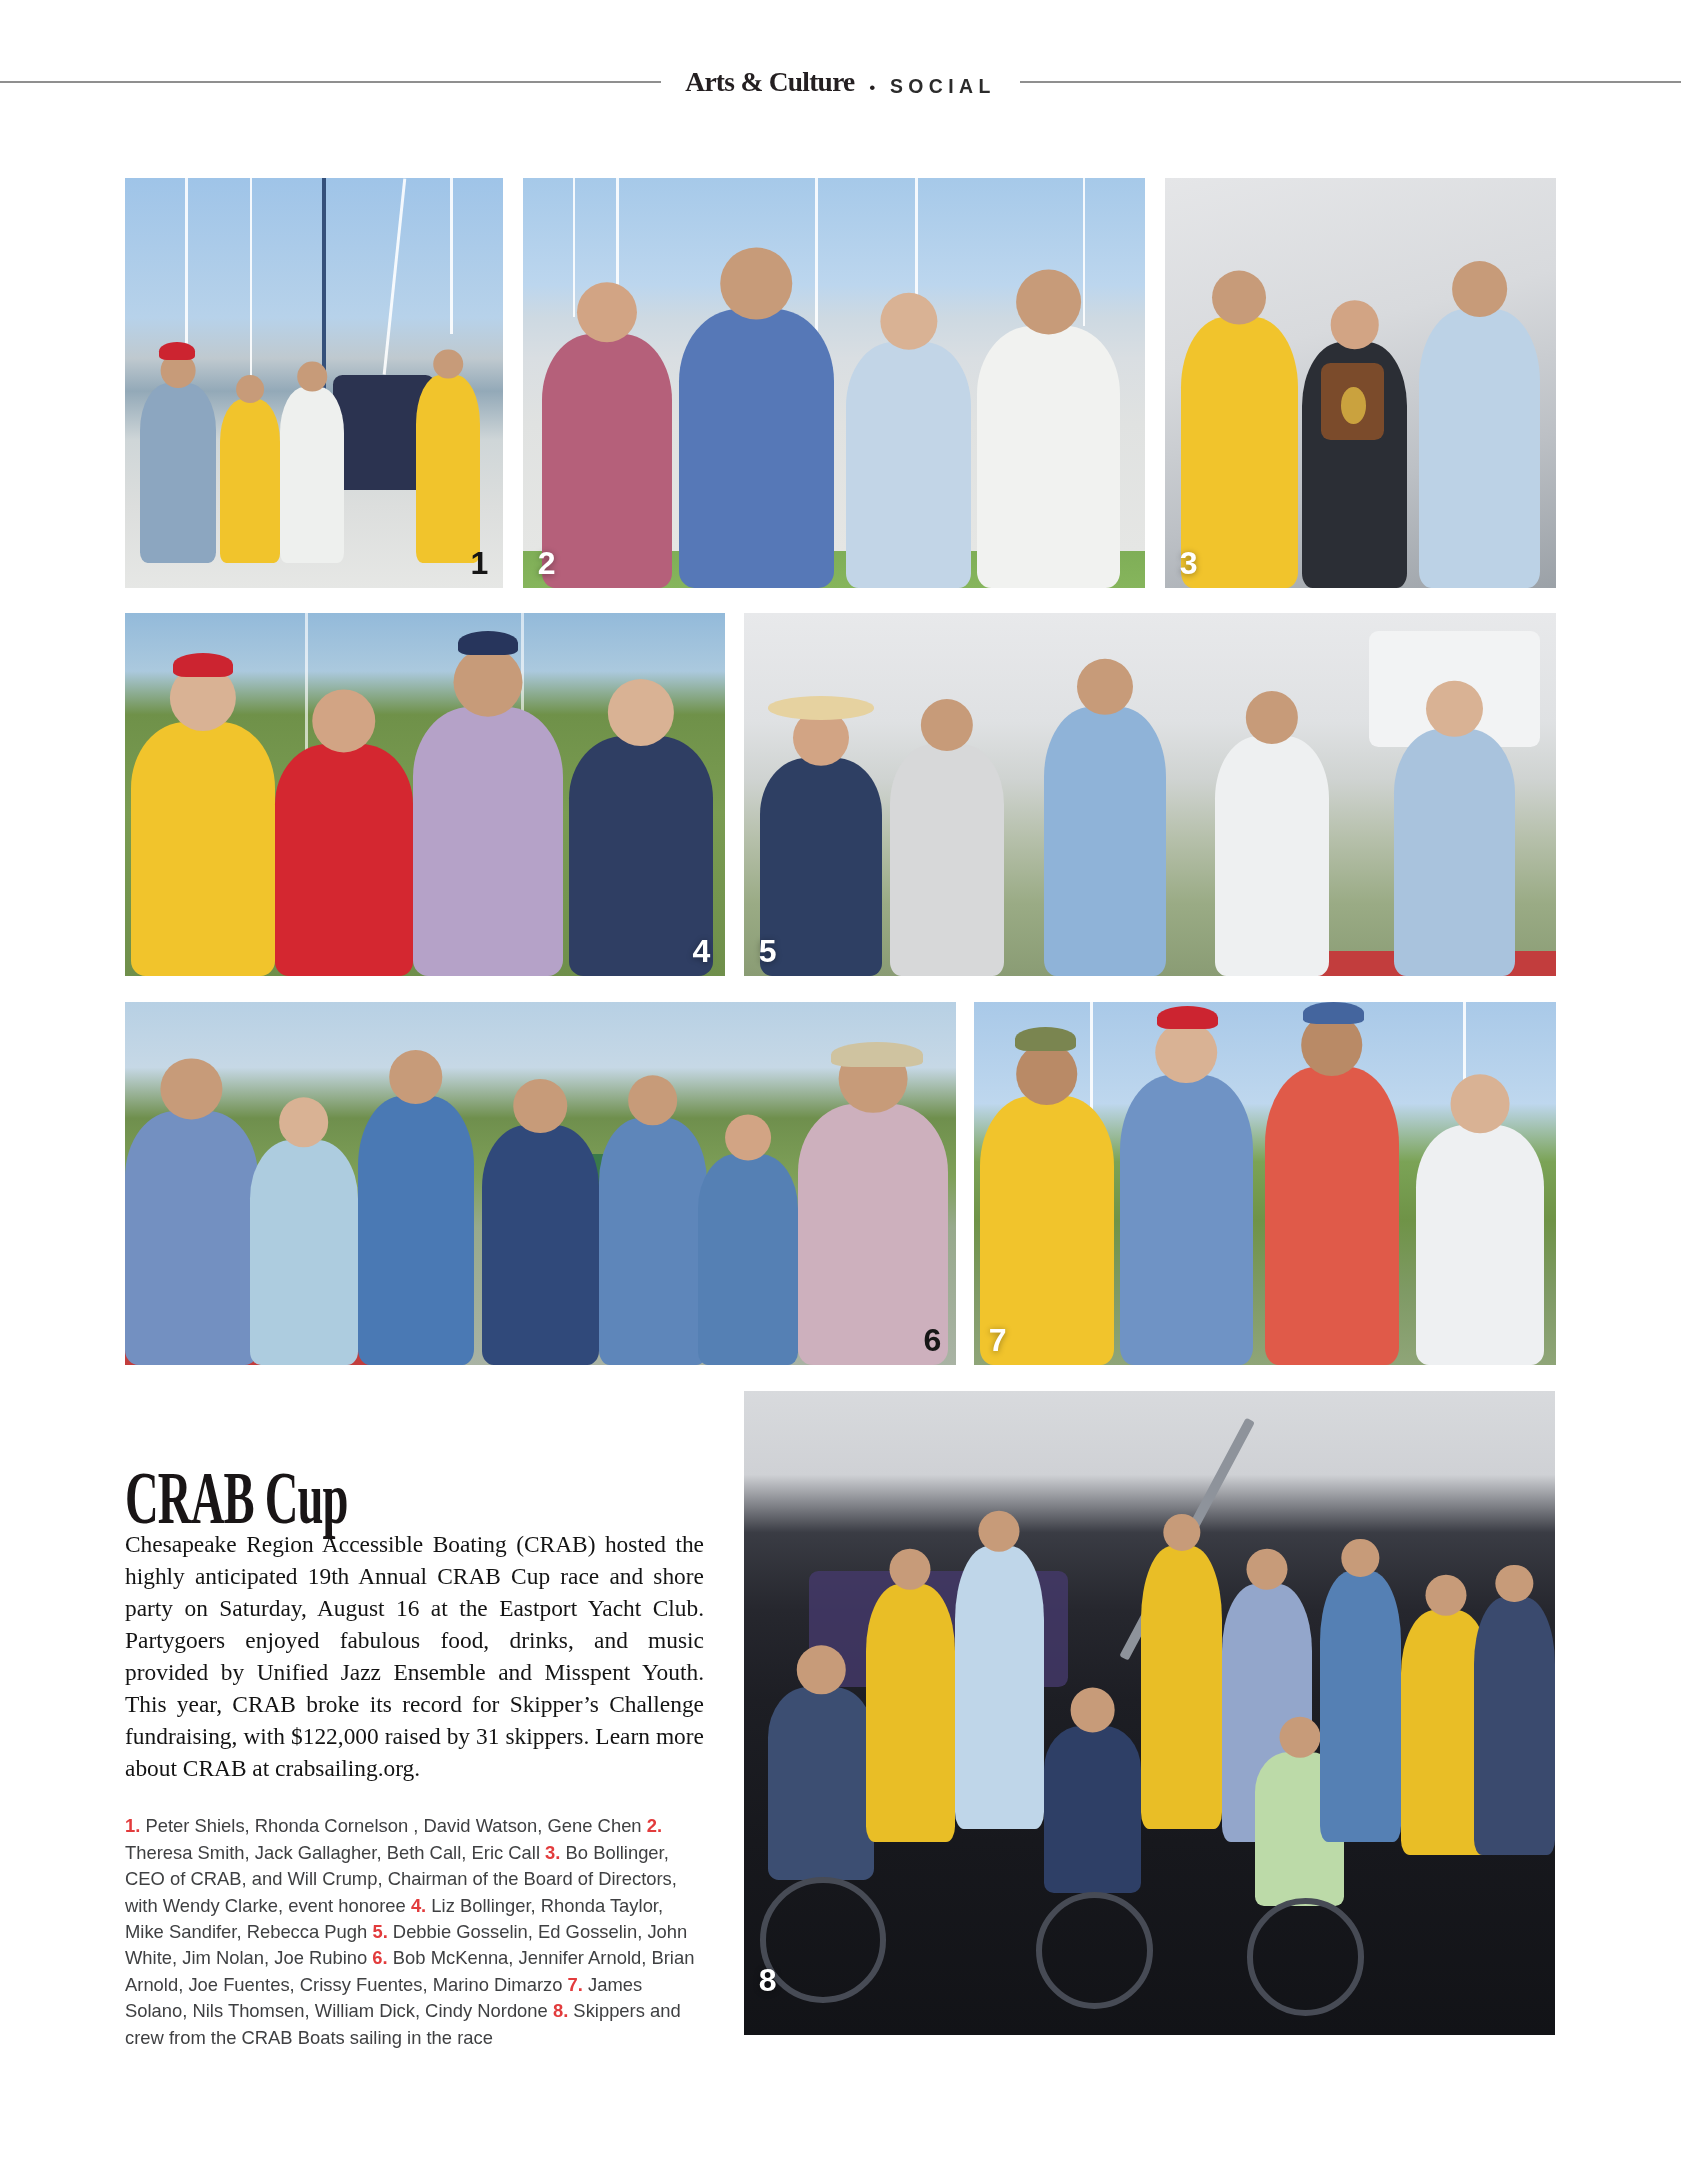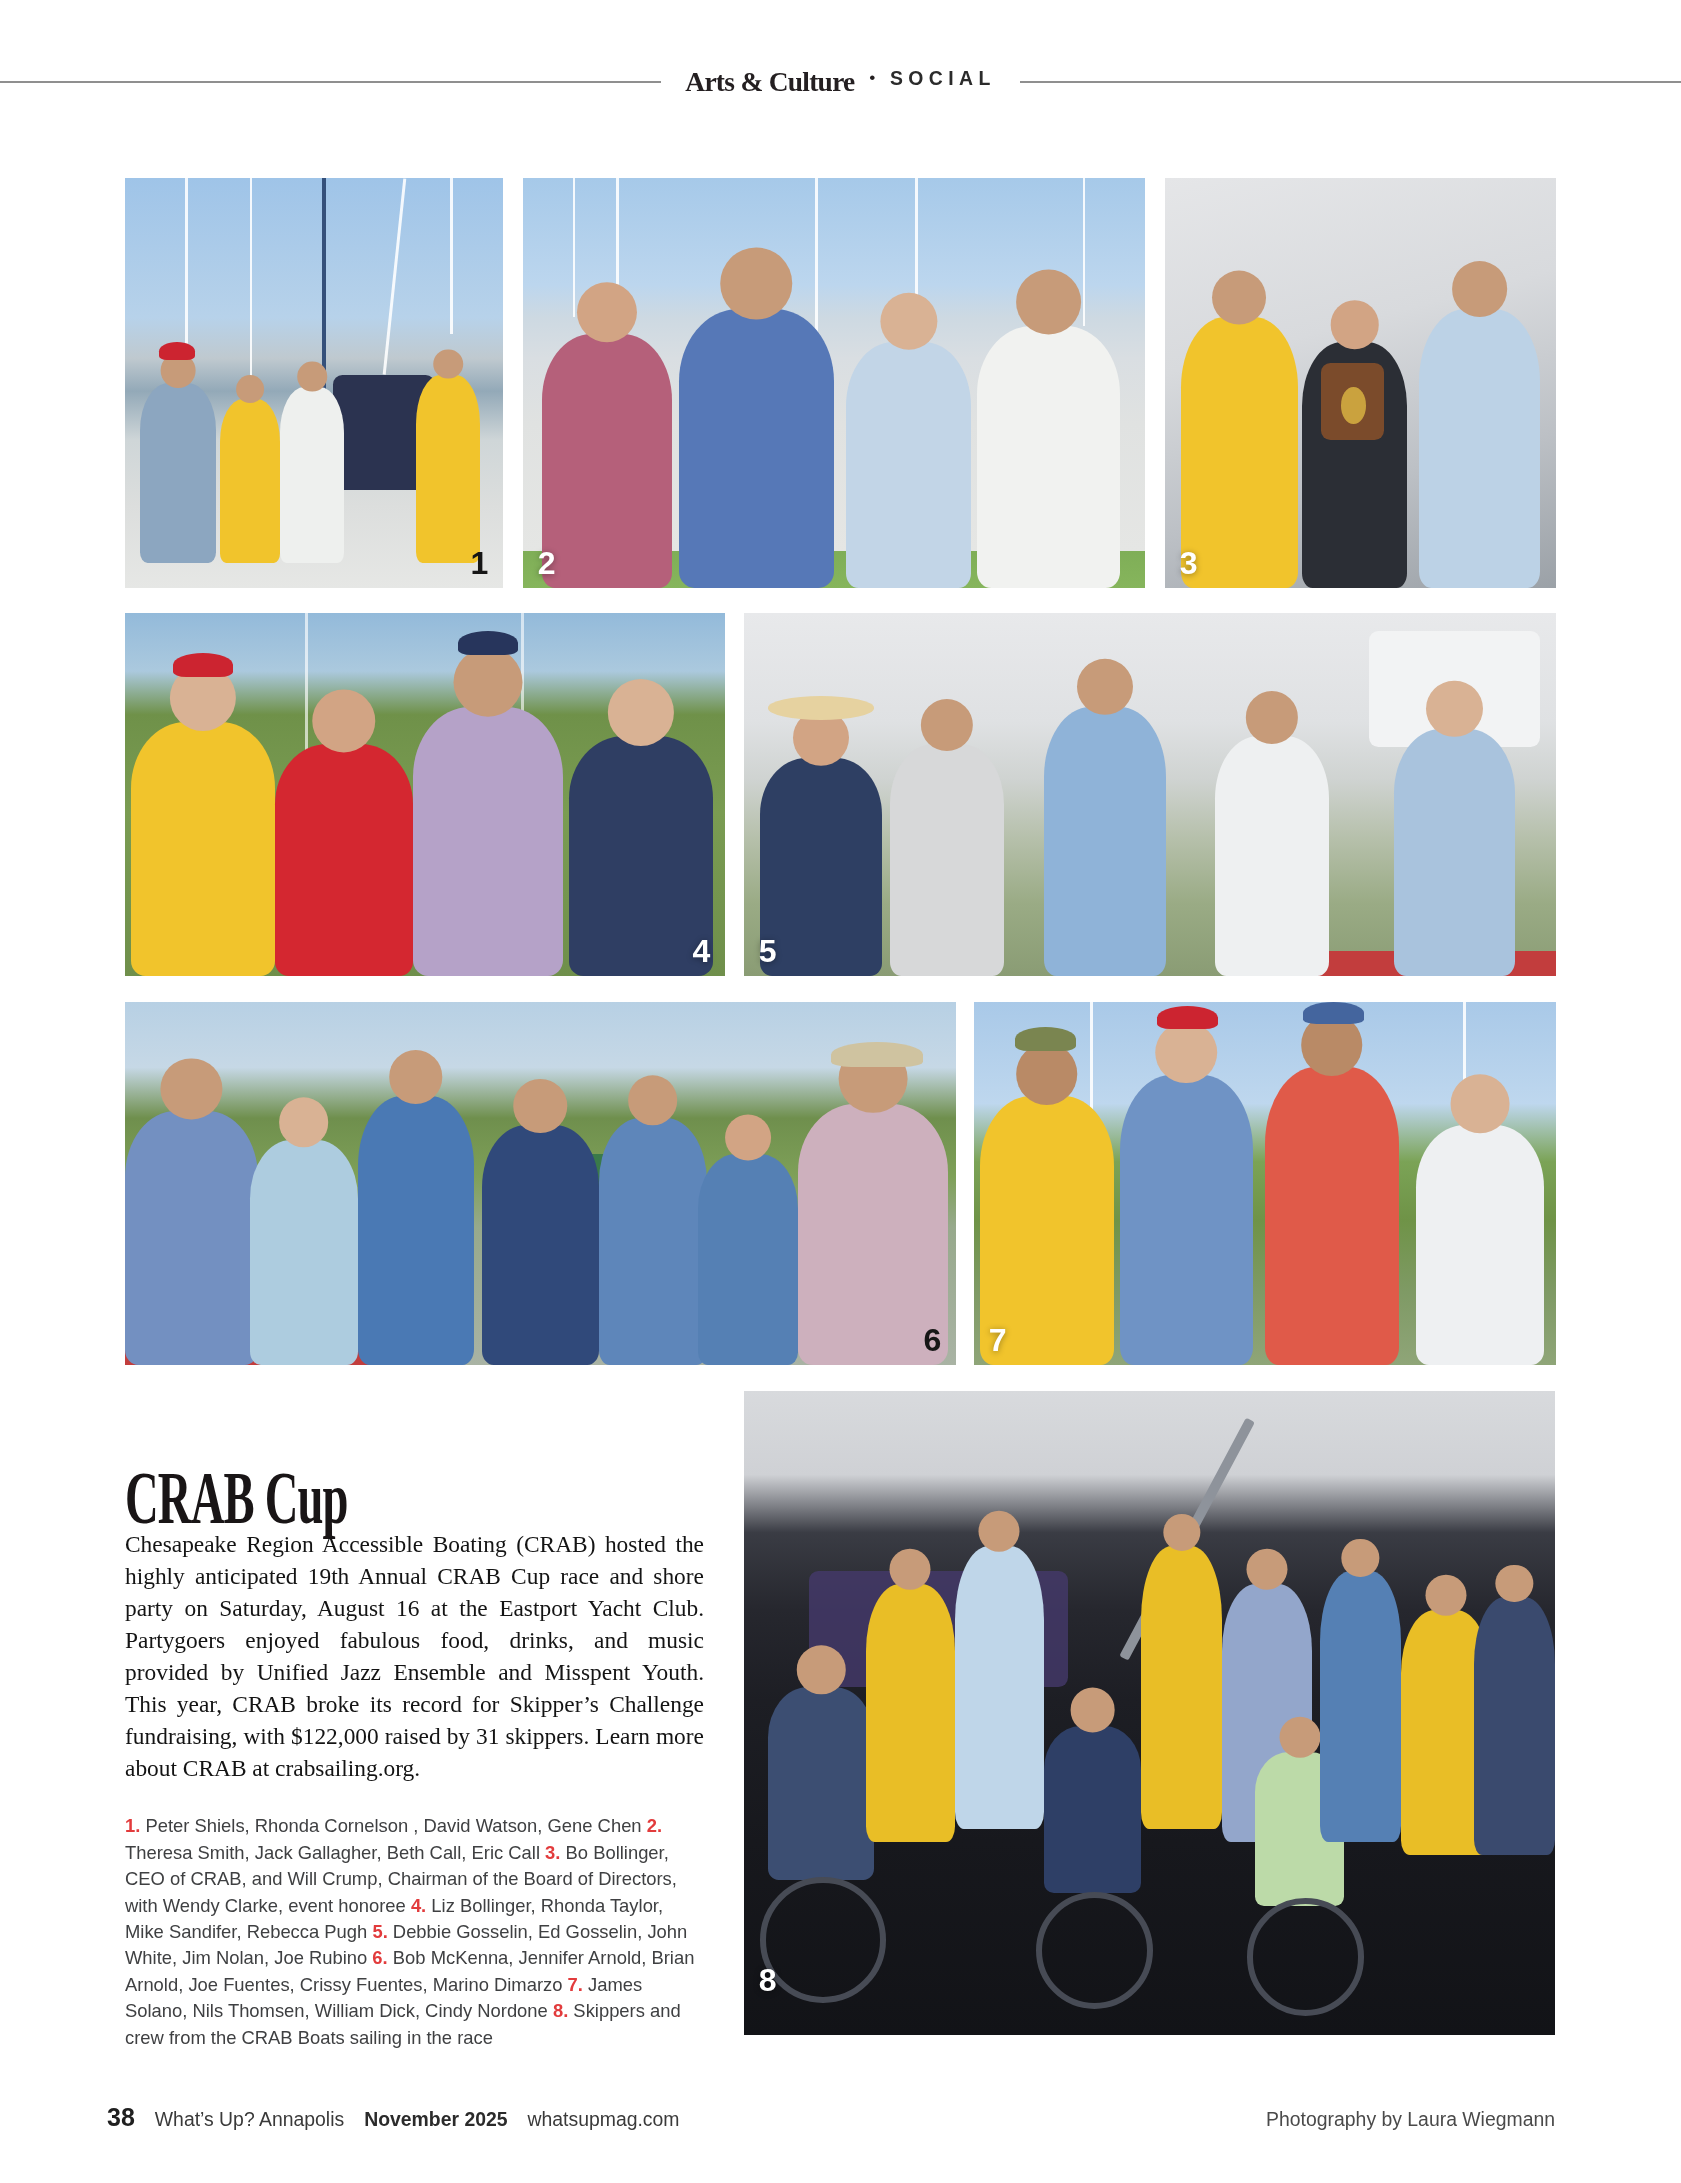--- a/index.html
+++ b/index.html
@@ -2,21 +2,21 @@
 <html style="font-size:10.7px"><head>
 <meta charset="utf-8">
 <style>
   html,body{margin:0;padding:0;background:#fff}
   .page{position:relative;width:1681px;height:2183px;background:#fff;overflow:hidden;
         font-family:"Liberation Sans",sans-serif;color:#1a1a1a}
 
   
   .header{position:absolute;left:0;right:0;top:66px;height:32px;display:flex;align-items:center;gap:24px}
   .rule{flex:1;height:2px;background:#8f8f8f}
-  .head-text{display:flex;align-items:flex-start;gap:14.7px;white-space:nowrap}
+  .head-text{display:flex;align-items:flex-end;gap:14.7px;white-space:nowrap}
   .head-serif{font-family:"Liberation Serif",serif;font-weight:700;font-size:27.4px;color:#241f21;letter-spacing:-0.7px}
   .head-dot{font-size:17.4px;color:#241f21}
   .head-sans{font-size:19.4px;font-weight:700;letter-spacing:5.4px;color:#2b2b2b}
 
   
   .photo{position:absolute;overflow:hidden;background:#cfd8e0}
   .scene{position:absolute;inset:0}
   .mast{position:absolute;top:0;width:2.7px;background:rgba(255,255,255,.88)}
   .p{position:absolute;bottom:0;background:var(--c,#888);
      border-radius:38% 38% 10% 10% / 26% 26% 6% 6%}
@@ -187,24 +187,15 @@
       <s class="wheel" style="left:62%;bottom:3%;width:13%"></s>
     </div>
     <span class="num nl" style="bottom:39px">8</span>
   </figure>
 
   <h1 class="article-title">CRAB Cup</h1>
   <p class="article-body">Chesapeake Region Accessible Boating (CRAB) hosted the highly anticipated 19th Annual CRAB Cup race and shore party on Saturday, August 16 at the Eastport Yacht Club. Partygoers enjoyed fabulous food, drinks, and music provided by Unified Jazz Ensemble and Misspent Youth. This year, CRAB broke its record for Skipper’s Challenge fundraising, with $122,000 raised by 31 skippers. Learn more about CRAB at crabsailing.org.</p>
 
   <p class="captions"><span class="cap-num">1. </span><span class="cap-text">Peter Shiels, Rhonda Cornelson , David Watson, Gene Chen </span><span class="cap-num">2. </span><span class="cap-text">Theresa Smith, Jack Gallagher, Beth Call, Eric Call </span><span class="cap-num">3. </span><span class="cap-text">Bo Bollinger, CEO of CRAB, and Will Crump, Chairman of the Board of Directors, with Wendy Clarke, event honoree </span><span class="cap-num">4. </span><span class="cap-text">Liz Bollinger, Rhonda Taylor, Mike Sandifer, Rebecca Pugh </span><span class="cap-num">5. </span><span class="cap-text">Debbie Gosselin, Ed Gosselin, John White, Jim Nolan, Joe Rubino </span><span class="cap-num">6. </span><span class="cap-text">Bob McKenna, Jennifer Arnold, Brian Arnold, Joe Fuentes, Crissy Fuentes, Marino Dimarzo </span><span class="cap-num">7. </span><span class="cap-text">James Solano, Nils Thomsen, William Dick, Cindy Nordone </span><span class="cap-num">8. </span><span class="cap-text">Skippers and crew from the CRAB Boats sailing in the race </span></p>
 
-  <div class="footer">
-    <div class="foot-left">
-      <span class="foot-page">38</span>
-      <span class="foot-mag">What’s Up? Annapolis</span>
-      <span class="foot-issue">November 2025</span>
-      <span class="foot-site">whatsupmag.com</span>
-    </div>
-    <span class="foot-credit">Photography by Laura Wiegmann</span>
-  </div>
 
 </div>
 
 
 </body></html>

